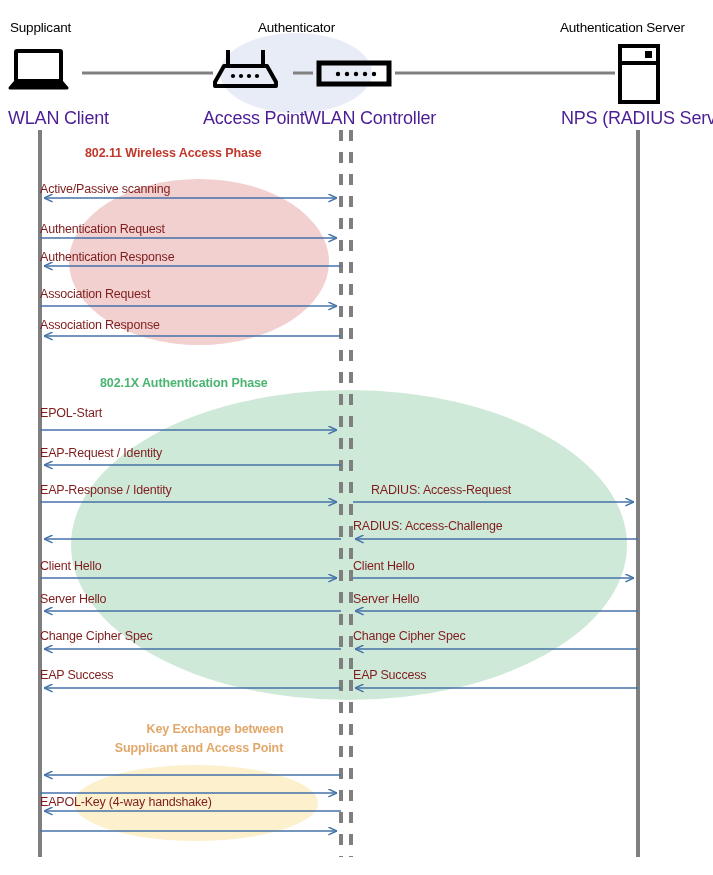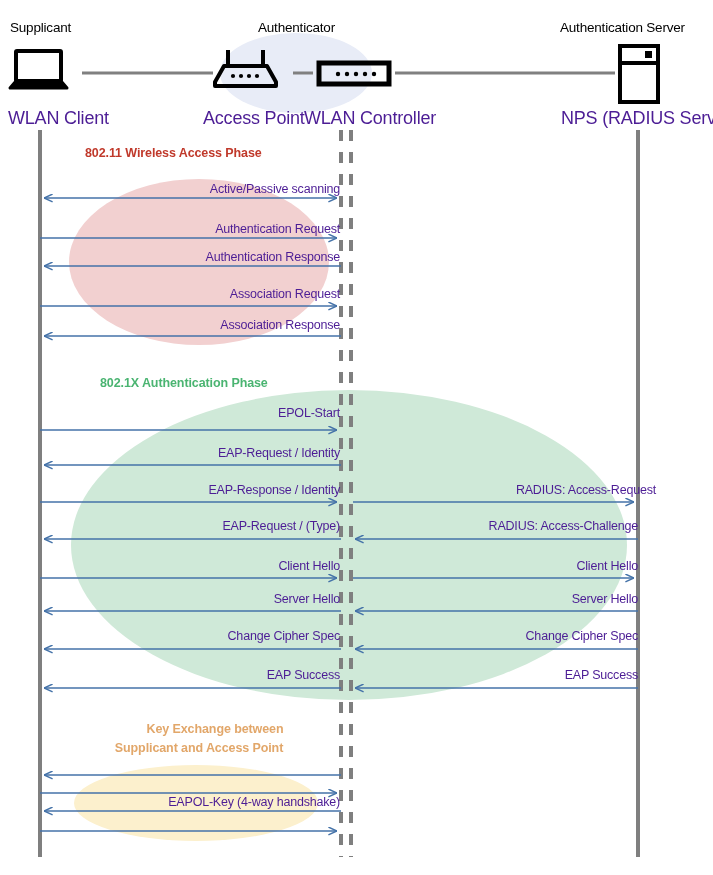--- a/index.html
+++ b/index.html
@@ -42,23 +42,23 @@
     position: absolute;
     font-size: 12.5px;
     font-weight: bold;
     white-space: nowrap;
     text-align: center;
     letter-spacing: -0.1px;
   }
   .msg-label {
     position: absolute;
     font-size: 12.5px;
-    color: #4c1d95;
+    color: #7f1d1d;
     white-space: nowrap;
-    text-align: right;
+    text-align: left;
     letter-spacing: -0.2px;
   }
 </style>
 </head>
 <body>
 
 <div id="canvas">
 
   <svg id="svg-layer" viewBox="0 0 713 875">
     <defs>
@@ -170,21 +170,20 @@
   <div class="msg-label" style="left:40px; top:182px; width:300px;">Active/Passive scanning</div>
   <div class="msg-label" style="left:40px; top:222px; width:300px;">Authentication Request</div>
   <div class="msg-label" style="left:40px; top:250px; width:300px;">Authentication Response</div>
   <div class="msg-label" style="left:40px; top:287px; width:300px;">Association Request</div>
   <div class="msg-label" style="left:40px; top:318px; width:300px;">Association Response</div>
 
   <div class="msg-label" style="left:40px; top:406px; width:300px;">EPOL-Start</div>
   <div class="msg-label" style="left:40px; top:446px; width:300px;">EAP-Request / Identity</div>
   <div class="msg-label" style="left:40px; top:483px; width:300px;">EAP-Response / Identity</div>
   <div class="msg-label" style="left:353px; top:483px; width:285px;padding-left:18px;">RADIUS: Access-Request</div>
-  <div class="msg-label" style="left:40px; top:519px; width:300px;">EAP-Request / (Type)</div>
   <div class="msg-label" style="left:353px; top:519px; width:285px;">RADIUS: Access-Challenge</div>
   <div class="msg-label" style="left:40px; top:559px; width:300px;">Client Hello</div>
   <div class="msg-label" style="left:353px; top:559px; width:285px;">Client Hello</div>
   <div class="msg-label" style="left:40px; top:592px; width:300px;">Server Hello</div>
   <div class="msg-label" style="left:353px; top:592px; width:285px;">Server Hello</div>
   <div class="msg-label" style="left:40px; top:629px; width:300px;">Change Cipher Spec</div>
   <div class="msg-label" style="left:353px; top:629px; width:285px;">Change Cipher Spec</div>
   <div class="msg-label" style="left:40px; top:668px; width:300px;">EAP Success</div>
   <div class="msg-label" style="left:353px; top:668px; width:285px;">EAP Success</div>
 

